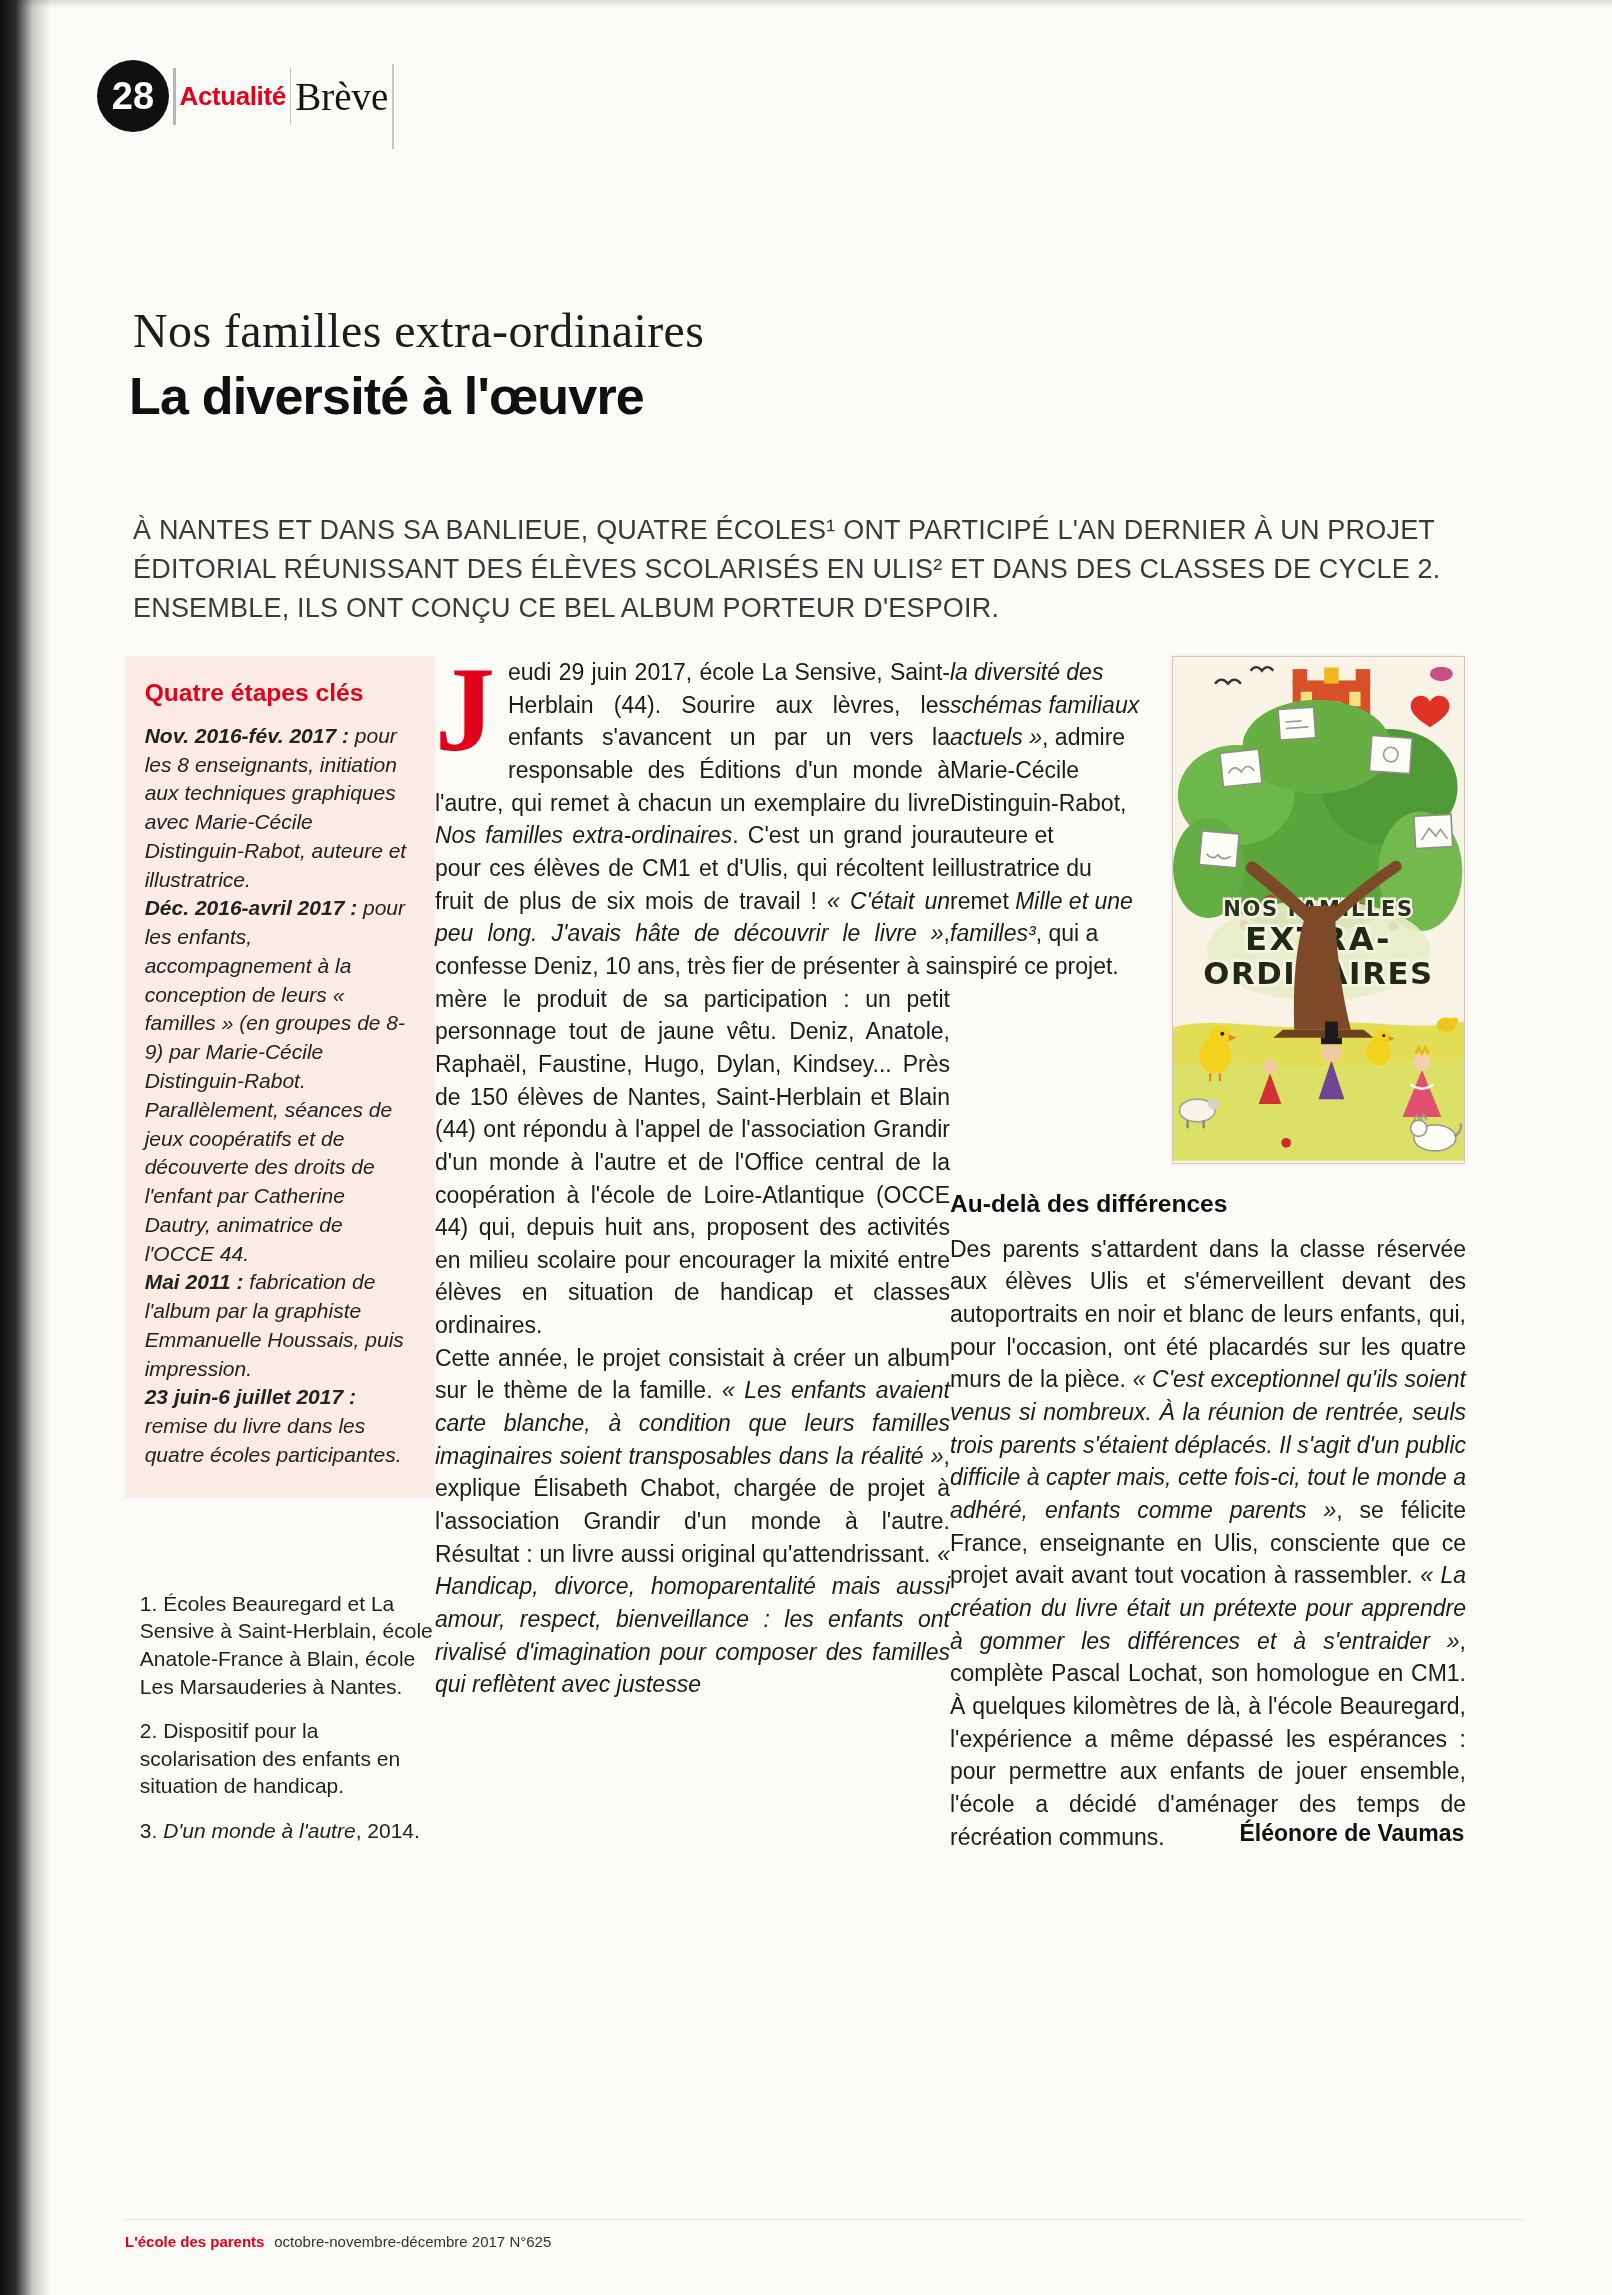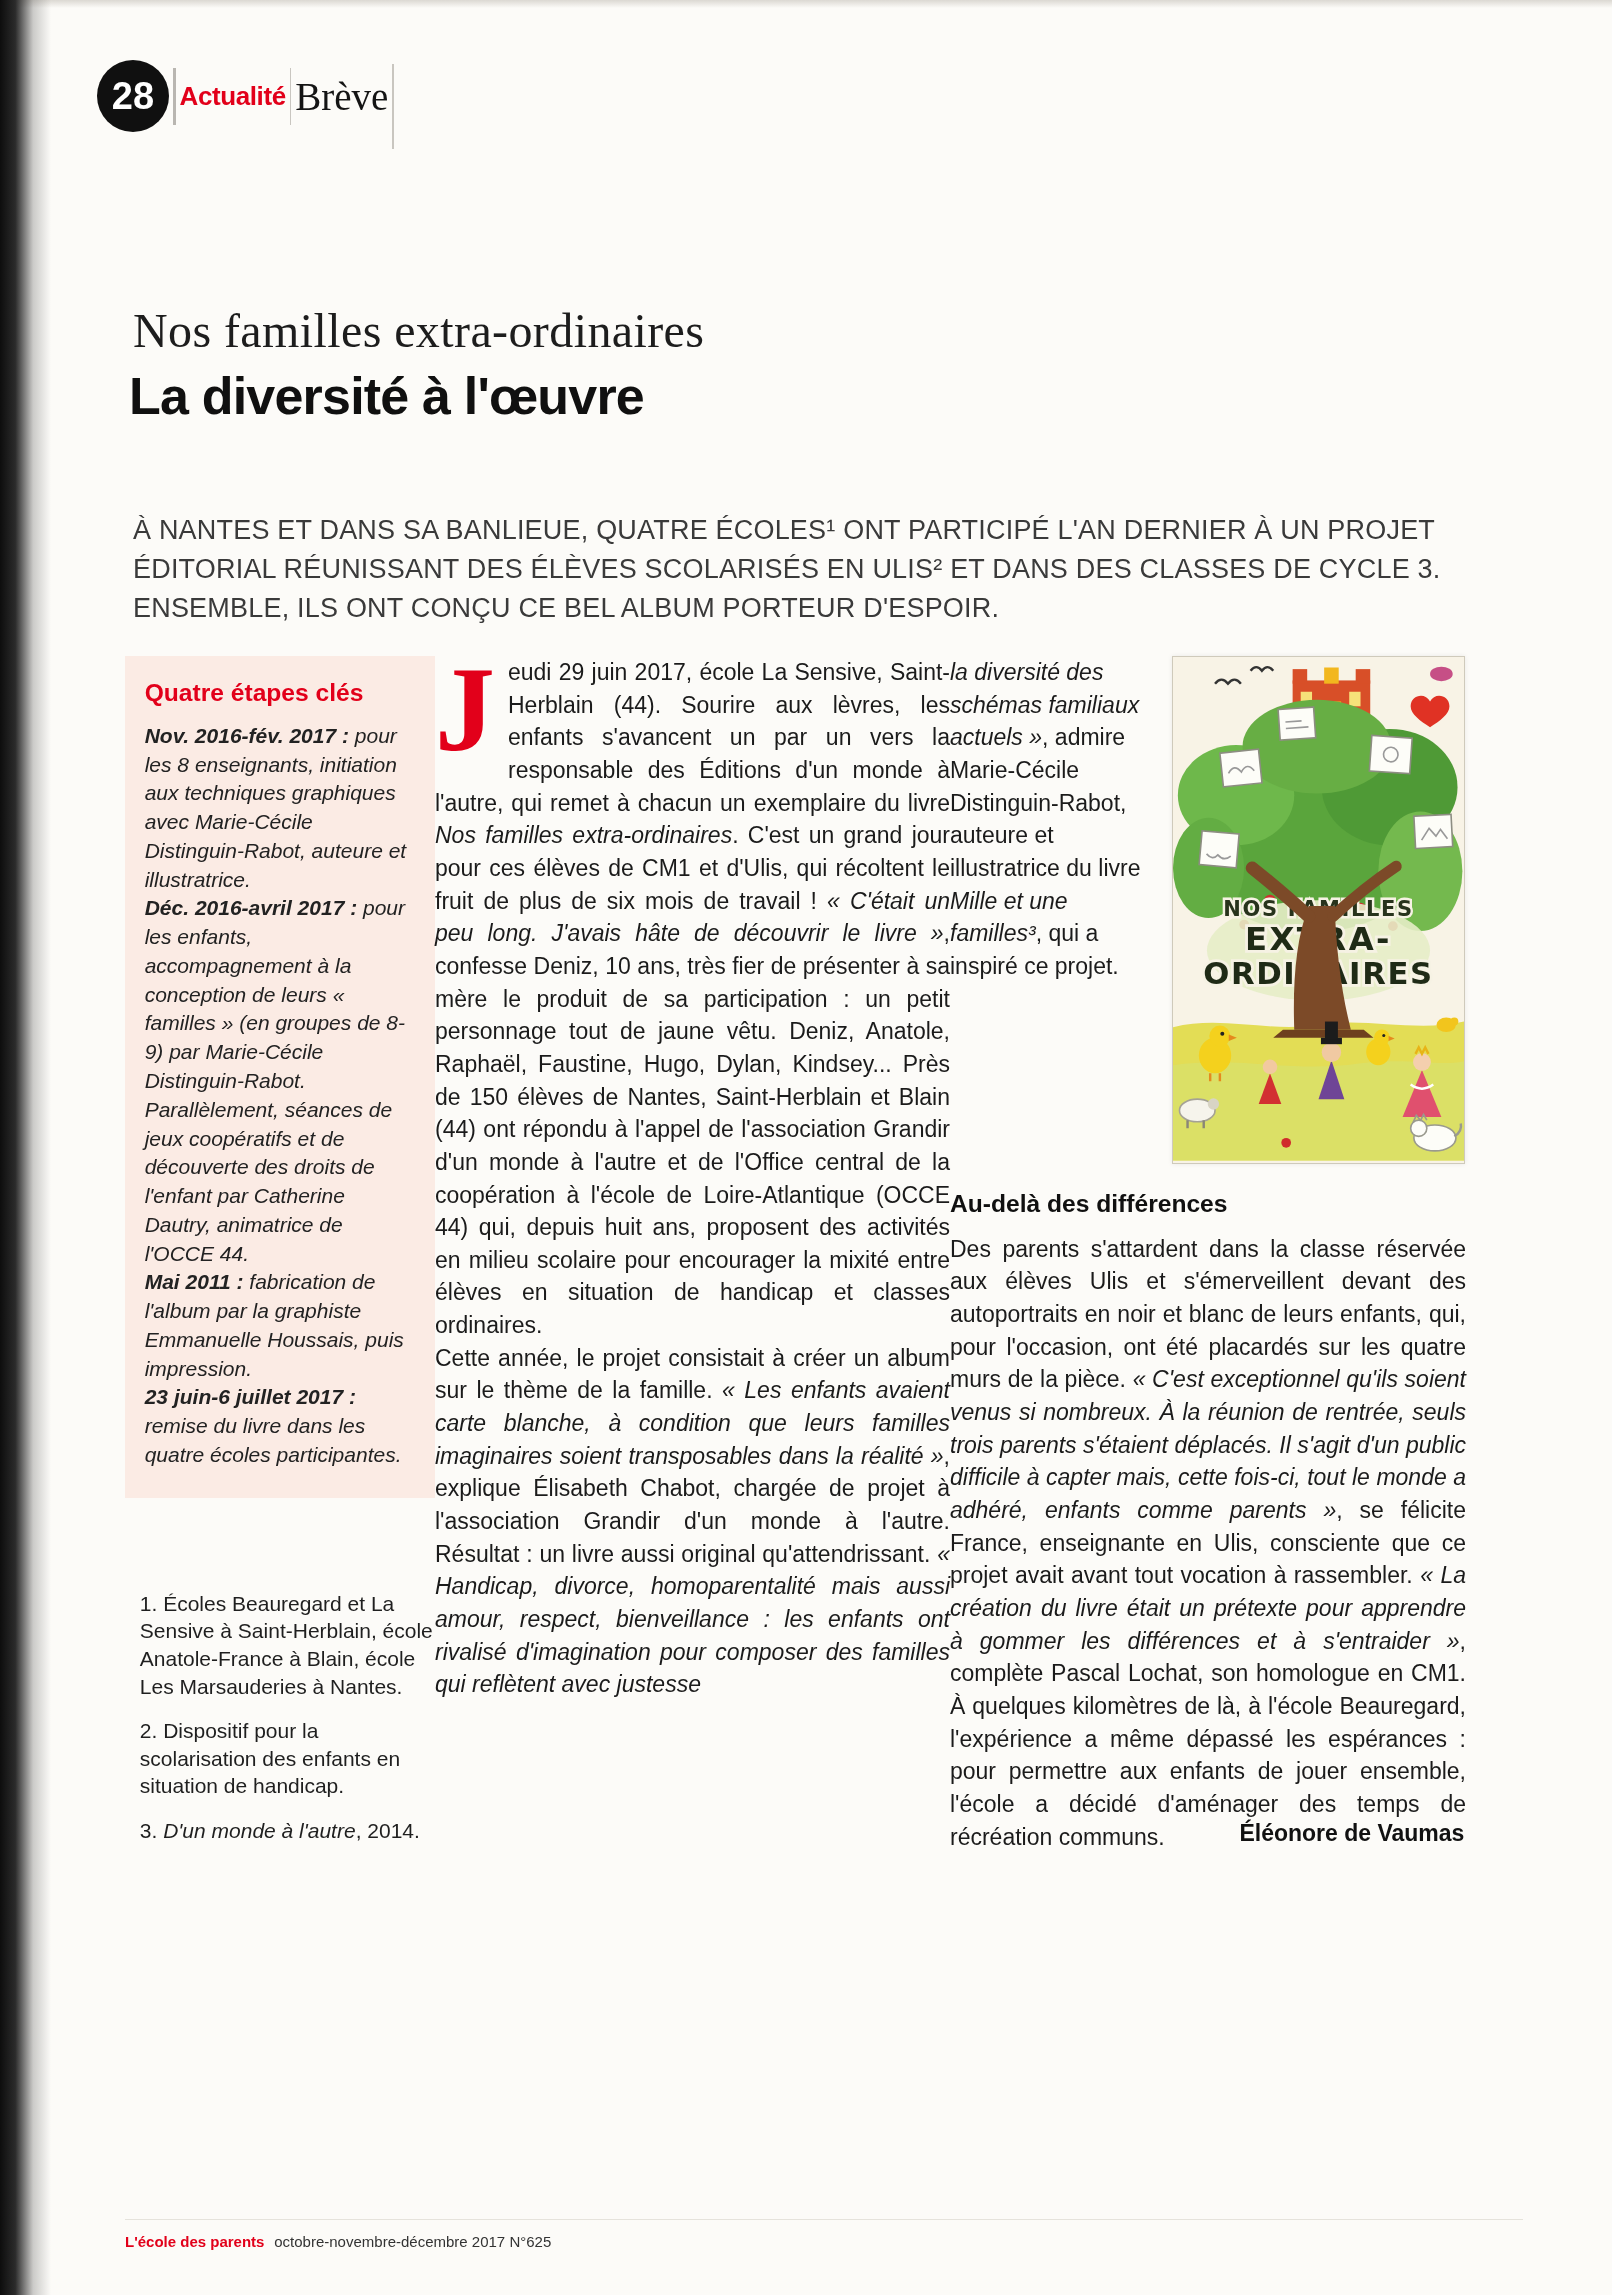--- a/index.html
+++ b/index.html
@@ -84,21 +84,21 @@
   <div class="badge">28</div>
   <div class="vsep"></div>
   <div class="section">Actualité</div>
   <div class="vsep thin"></div>
   <div class="subsection">Brève</div>
   <div class="vsep thin tall"></div>
 </header>
 
 <h1 class="kicker" style="font-weight:400;margin:0;">Nos familles extra-ordinaires</h1>
 <h2 class="main-title" style="margin:0;">La diversité à l'œuvre</h2>
-<p class="standfirst">À NANTES ET DANS SA BANLIEUE, QUATRE ÉCOLES¹ ONT PARTICIPÉ L'AN DERNIER À UN PROJET ÉDITORIAL RÉUNISSANT DES ÉLÈVES SCOLARISÉS EN ULIS² ET DANS DES CLASSES DE CYCLE 3. ENSEMBLE, ILS ONT CONÇU CE BEL ALBUM PORTEUR D'ESPOIR.</p>
+<p class="standfirst">À NANTES ET DANS SA BANLIEUE, QUATRE ÉCOLES¹ ONT PARTICIPÉ L'AN DERNIER À UN PROJET ÉDITORIAL RÉUNISSANT DES ÉLÈVES SCOLARISÉS EN ULIS² ET DANS DES CLASSES DE CYCLE 2. ENSEMBLE, ILS ONT CONÇU CE BEL ALBUM PORTEUR D'ESPOIR.</p>
 
 <div class="columns">
 
   <div class="sidebar-col">
     <div class="sidebar-box">
       <h3 class="sidebar-heading">Quatre étapes clés</h3>
       <div class="sidebar-entry"><span class="seg-bi">Nov. 2016-fév. 2017 : </span><span class="seg-i">pour les 8 enseignants, initiation aux techniques graphiques avec Marie-Cécile Distinguin-Rabot, auteure et illustratrice.</span></div>
       <div class="sidebar-entry"><span class="seg-bi">Déc. 2016-avril 2017 : </span><span class="seg-i">pour les enfants, accompagnement à la conception de leurs « familles » (en groupes de 8-9) par Marie-Cécile Distinguin-Rabot. Parallèlement, séances de jeux coopératifs et de découverte des droits de l'enfant par Catherine Dautry, animatrice de l'OCCE 44.</span></div>
       <div class="sidebar-entry"><span class="seg-bi">Mai 2011 : </span><span class="seg-i">fabrication de l'album par la graphiste Emmanuelle Houssais, puis impression.</span></div>
       <div class="sidebar-entry"><span class="seg-bi">23 juin-6 juillet 2017 : </span><span class="seg-i">remise du livre dans les quatre écoles participantes.</span></div>
@@ -112,21 +112,21 @@
 
   <div class="middle-col">
     <p class="body-text">
       <span class="dropcap">J</span><span><span class="seg-n">eudi 29 juin 2017, école La Sensive, Saint-Herblain (44). Sourire aux lèvres, les enfants s'avancent un par un vers la responsable des Éditions d'un monde à l'autre, qui remet à chacun un exemplaire du livre </span><span class="seg-i">Nos familles extra-ordinaires</span><span class="seg-n">. C'est un grand jour pour ces élèves de CM1 et d'Ulis, qui récoltent le fruit de plus de six mois de travail ! </span><span class="seg-i">« C'était un peu long. J'avais hâte de découvrir le livre »</span><span class="seg-n">, confesse Deniz, 10 ans, très fier de présenter à sa mère le produit de sa participation : un petit personnage tout de jaune vêtu. Deniz, Anatole, Raphaël, Faustine, Hugo, Dylan, Kindsey... Près de 150 élèves de Nantes, Saint-Herblain et Blain (44) ont répondu à l'appel de l'association Grandir d'un monde à l'autre et de l'Office central de la coopération à l'école de Loire-Atlantique (OCCE 44) qui, depuis huit ans, proposent des activités en milieu scolaire pour encourager la mixité entre élèves en situation de handicap et classes ordinaires.</span></span>
     </p>
     <p class="body-text"><span class="seg-n">Cette année, le projet consistait à créer un album sur le thème de la famille. </span><span class="seg-i">« Les enfants avaient carte blanche, à condition que leurs familles imaginaires soient transposables dans la réalité »</span><span class="seg-n">, explique Élisabeth Chabot, chargée de projet à l'association Grandir d'un monde à l'autre. Résultat : un livre aussi original qu'attendrissant. </span><span class="seg-i">« Handicap, divorce, homoparentalité mais aussi amour, respect, bienveillance : les enfants ont rivalisé d'imagination pour composer des familles qui reflètent avec justesse</span></p>
   </div>
 
   <div class="right-col">
     <div class="right-top">
-      <p class="body-text narrow"><span class="seg-i">la diversité des schémas familiaux actuels »</span><span class="seg-n">, admire Marie-Cécile Distinguin-Rabot, auteure et illustratrice du livre </span><span class="seg-i">Mille et une familles³</span><span class="seg-n">, qui a inspiré ce projet.</span></p>
+      <p class="body-text narrow"><span class="seg-i">la diversité des schémas familiaux actuels »</span><span class="seg-n">, admire Marie-Cécile Distinguin-Rabot, auteure et illustratrice du remet </span><span class="seg-i">Mille et une familles³</span><span class="seg-n">, qui a inspiré ce projet.</span></p>
 
       <figure class="cover" aria-label="Couverture de l'album Nos familles extra-ordinaires (dessin d'enfant : arbre, château, personnages)">
         <svg viewBox="0 0 360 620" xmlns="http://www.w3.org/2000/svg">
           <rect x="0" y="0" width="360" height="620" fill="#f8f3e6"></rect>
 
           <path d="M0,455 C60,440 120,462 180,452 C240,442 300,462 360,448 L360,620 L0,620 Z" fill="#e3dd55"></path>
           <path d="M0,502 C80,490 150,512 230,500 C290,492 330,504 360,497 L360,620 L0,620 Z" fill="#d9e06a" opacity="0.85"></path>
 
           <g>
             <rect x="148" y="26" width="96" height="66" fill="#d84f28"></rect>

